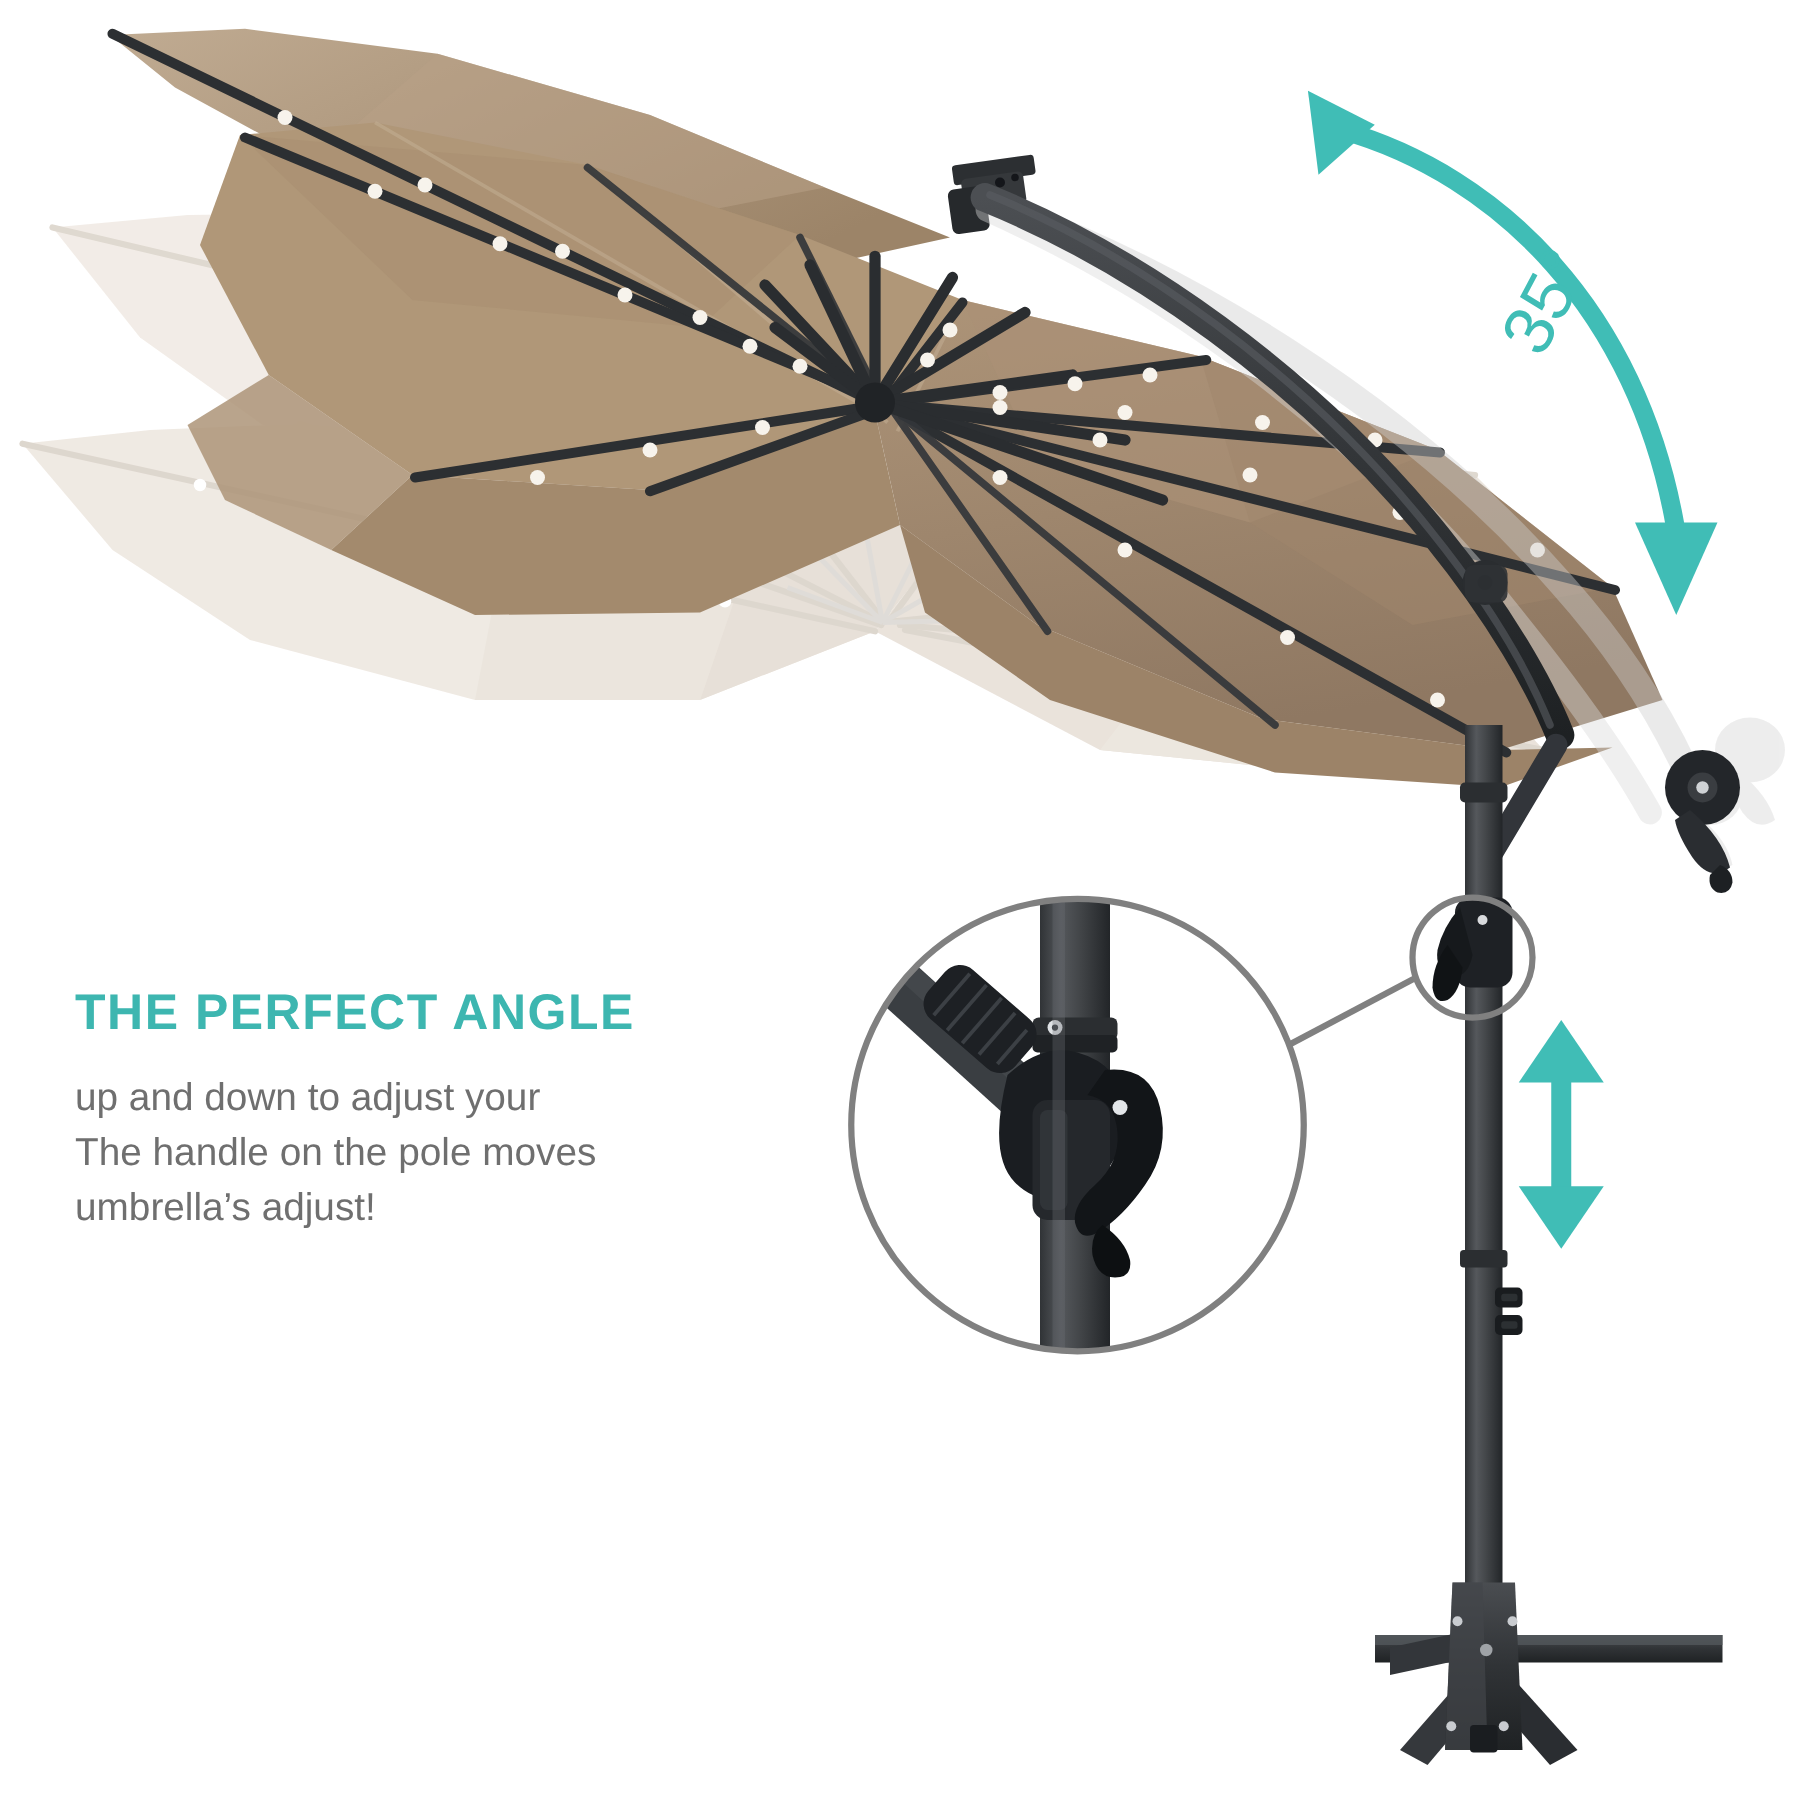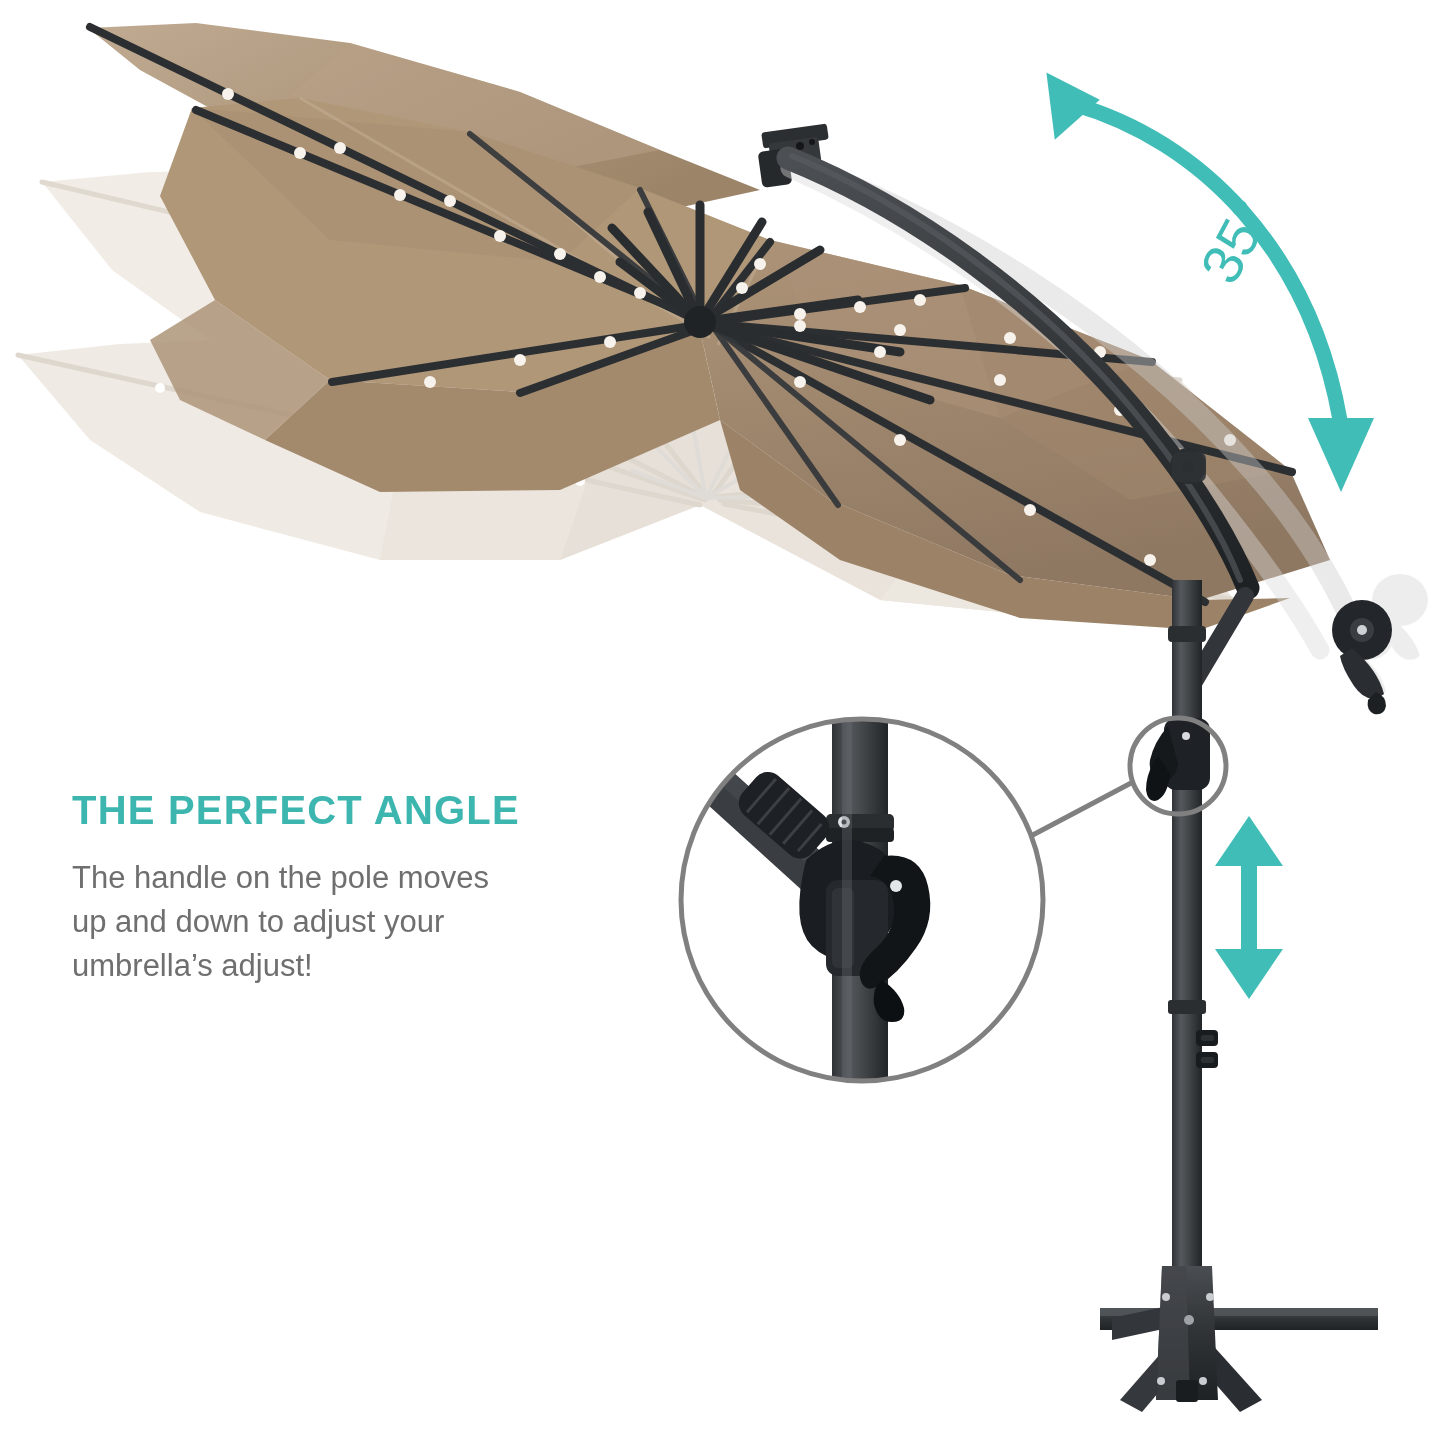--- a/index.html
+++ b/index.html
@@ -5,21 +5,21 @@
   html,body{margin:0;padding:0;background:#fff;}
   body{
     width:1445px;height:1445px;overflow:hidden;
     font-family:"Liberation Sans","DejaVu Sans",sans-serif;
     position:relative;
   }
   #stage{position:absolute;inset:0;width:1445px;height:1445px;}
   #stage svg{display:block;width:1445px;height:1445px;}
 
   
-  .copy{position:absolute;left:72px;top:790px;width:600px;}
+  .copy{position:absolute;left:60px;top:790px;width:600px;}
   .headline{
     font-size:40px;letter-spacing:1.2px;font-weight:700;
     color:#3db6b0;line-height:1.0;margin:0 0 26px 0;
     font-family:"Liberation Sans","DejaVu Sans",sans-serif;
     white-space:nowrap;
   }
   .subcopy{
     font-size:31px;line-height:1.42;color:#6f6f6f;font-weight:300;
     margin:0;font-family:"Liberation Sans","DejaVu Sans",sans-serif;
   }
@@ -375,17 +375,17 @@
     <rect x="1241" y="845" width="16" height="126" fill="#40bdb6"></rect>
     <path d="M1249 816 L1283 866 L1215 866 Z" fill="#40bdb6"></path>
     <path d="M1249 999 L1283 949 L1215 949 Z" fill="#40bdb6"></path>
   </g>
 </svg>
 </div>
 
 <div class="copy">
   <h1 class="headline">THE PERFECT ANGLE</h1>
   <p class="subcopy">
+    <span>up and down to adjust your</span>
     <span>The handle on the pole moves</span>
-    <span>up and down to adjust your</span>
     <span>umbrella’s adjust!</span>
   </p>
 </div>
 
 </body></html>

